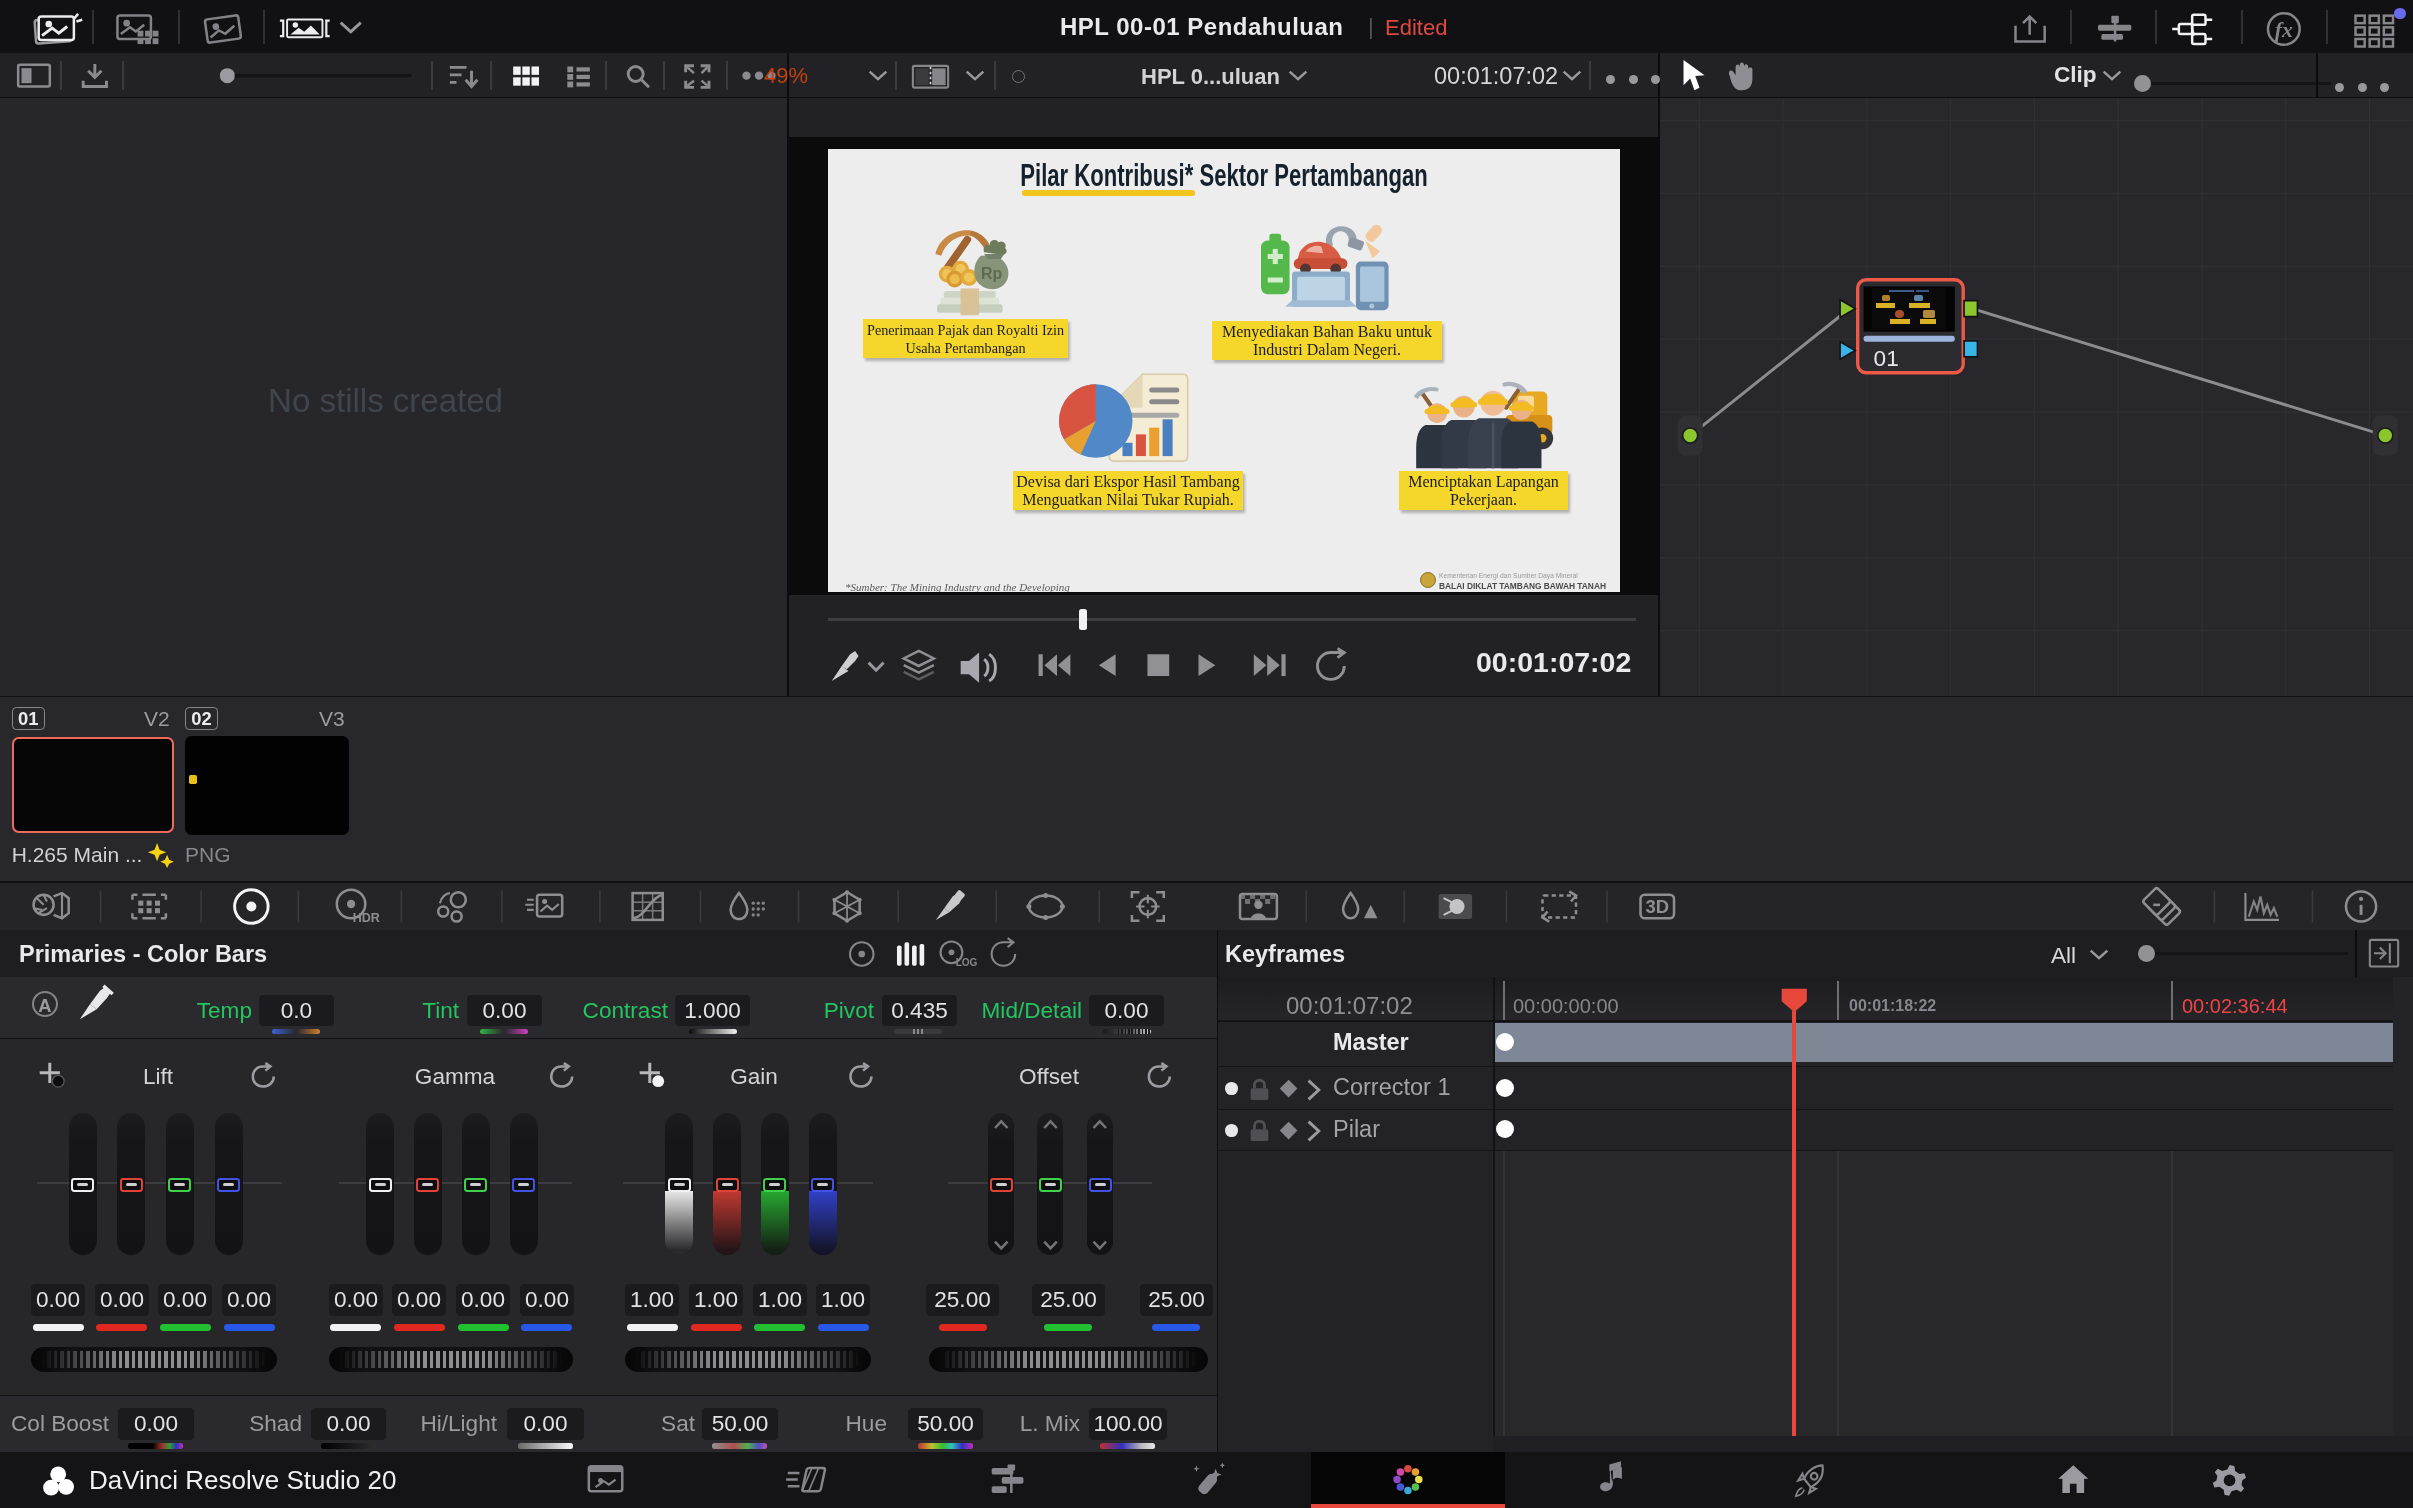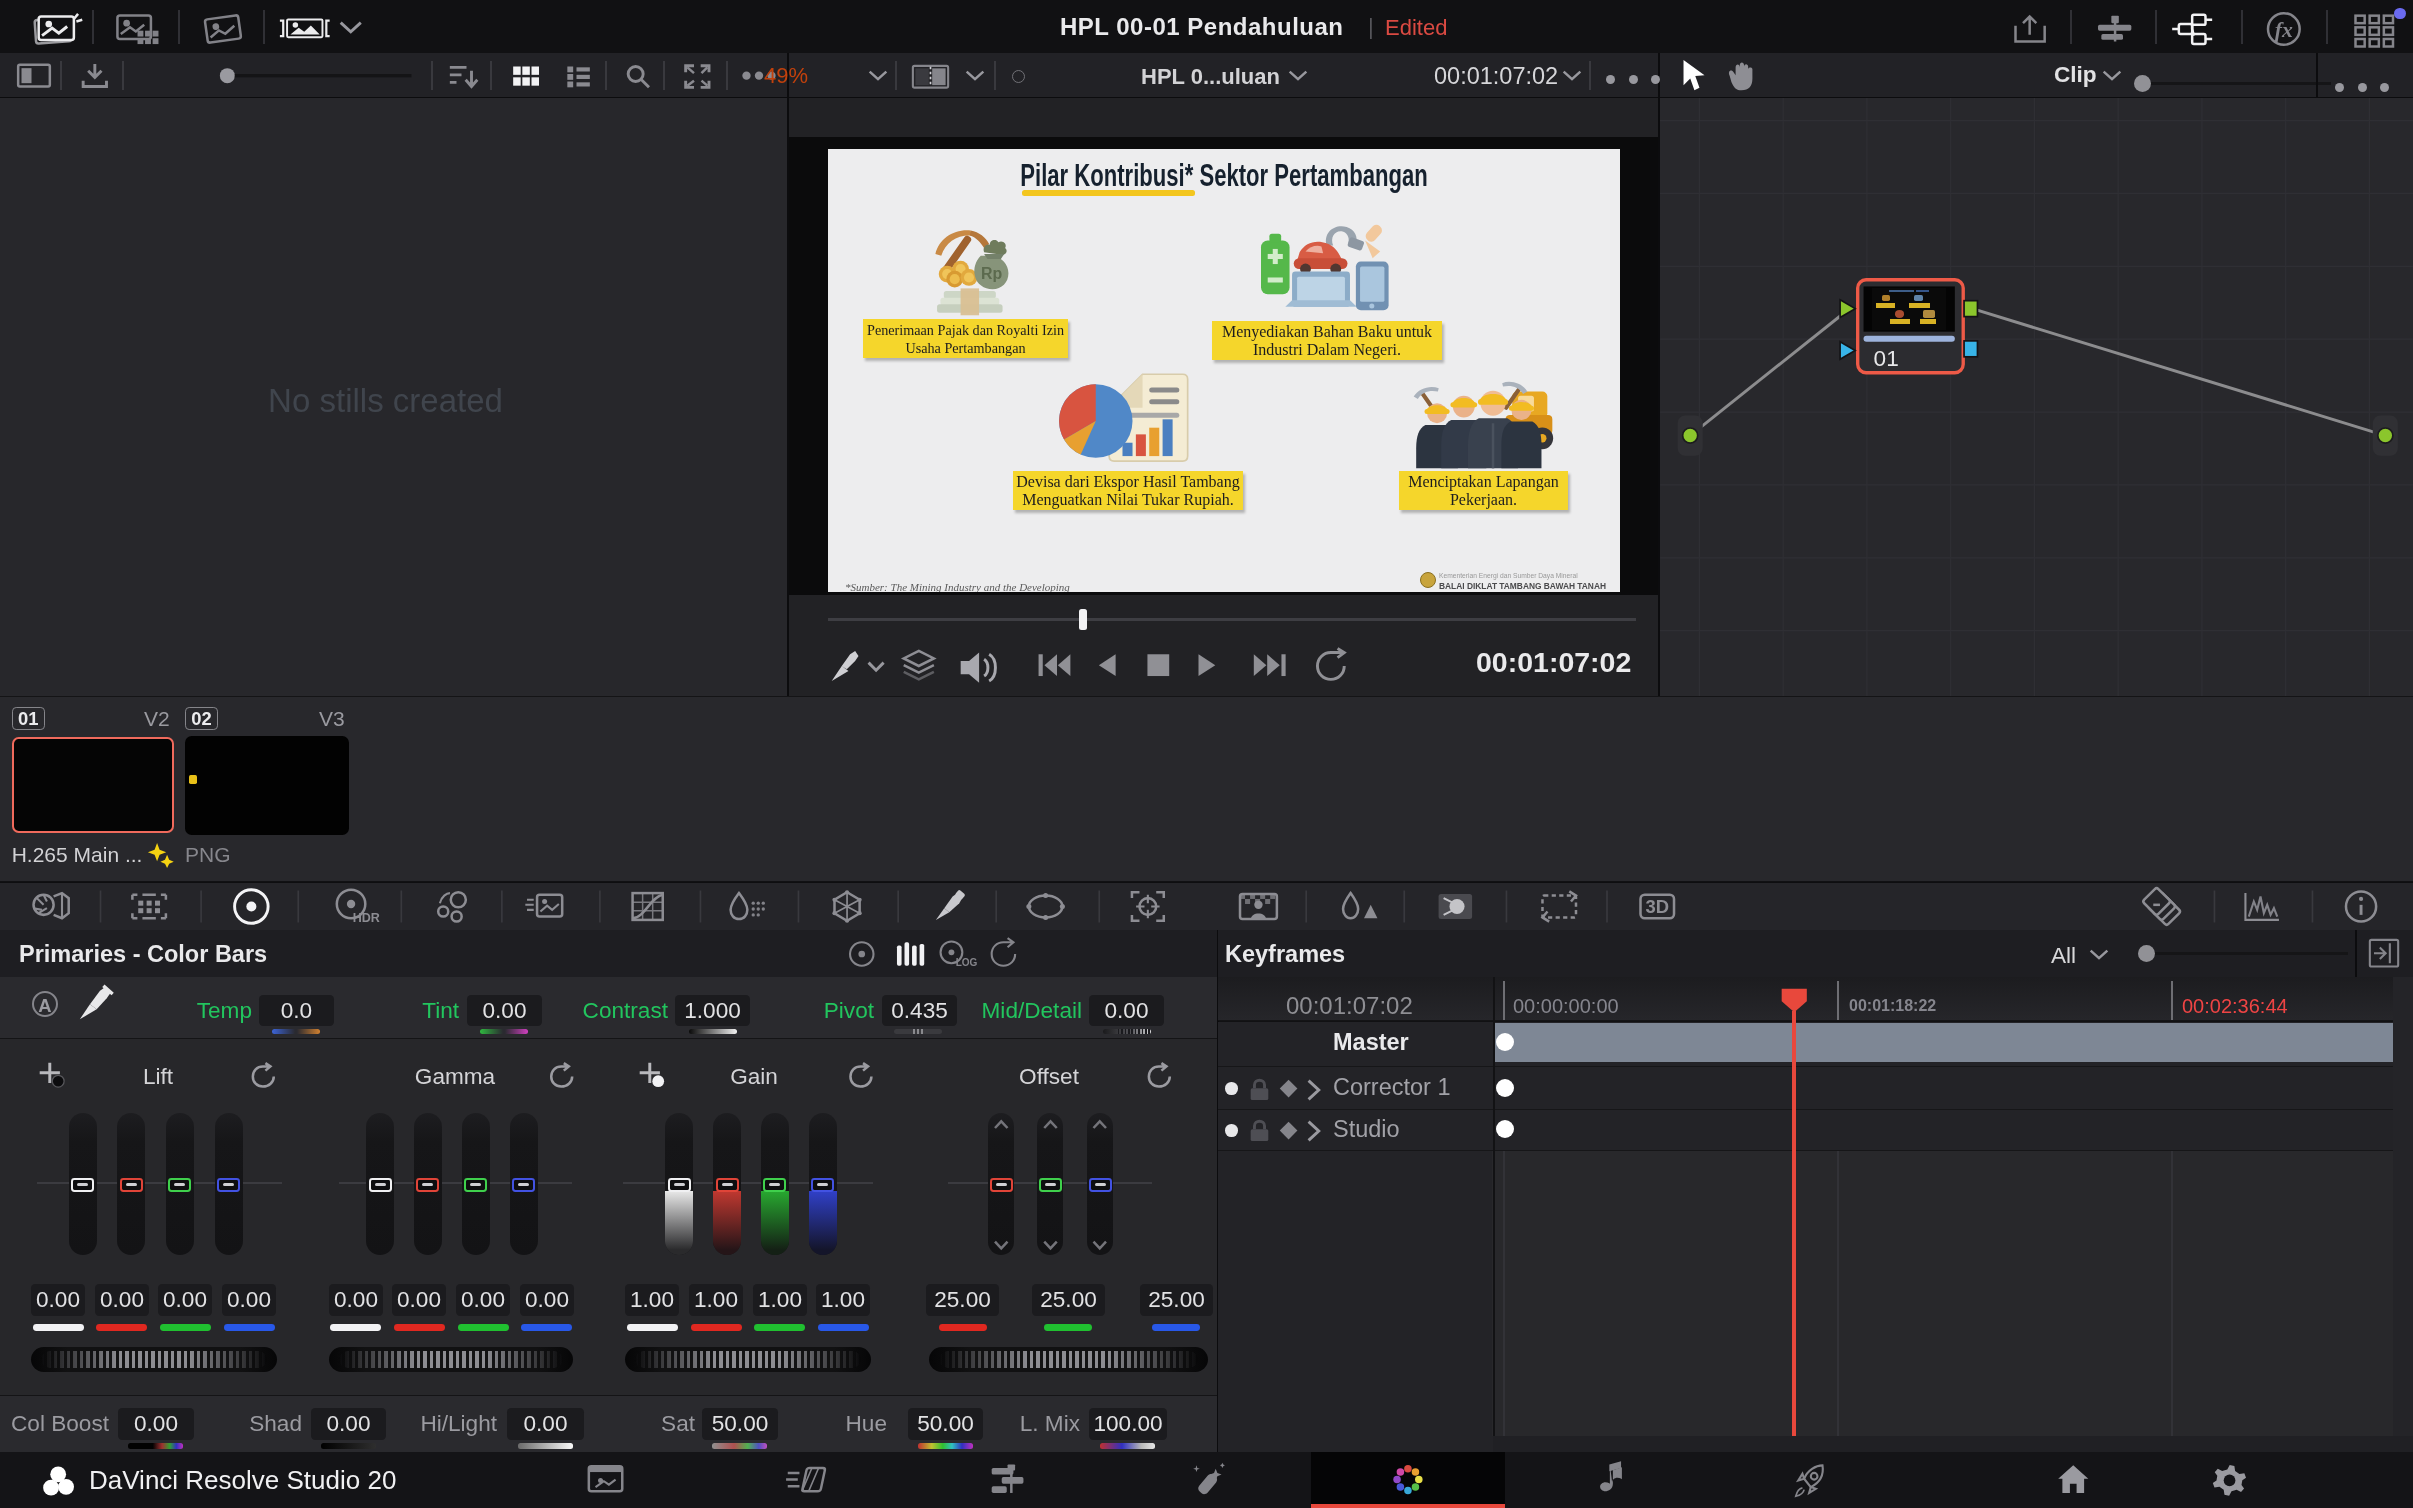--- a/index.html
+++ b/index.html
@@ -859,21 +859,21 @@
 <svg class="abs" style="left:1249px;top:1120px;" width="21" height="22" viewBox="0 0 25 26">
   <rect x="2" y="11" width="21" height="14" rx="2" fill="#4e4e54"></rect>
   <path d="M6.5 11 L6.5 7 C6.5 -0.5 18.5 -0.5 18.5 7 L18.5 11" stroke="#4e4e54" stroke-width="3.5" fill="none"></path>
 </svg>
 <svg class="abs" style="left:1279px;top:1121px;" width="20" height="20" viewBox="0 0 24 24">
     <rect x="4" y="4" width="15" height="15" fill="#85858b" transform="rotate(45 11.5 11.5)"></rect>
   </svg>
 <svg class="abs" style="left:1306px;top:1120px;" width="17" height="22" viewBox="0 0 20 26">
     <path d="M3 2 L15 13 L3 24" stroke="#9a9aa0" stroke-width="3.5" fill="none"></path>
   </svg>
-<div class="abs" style="left:1333px;top:1117px;width:210px;height:25px;color:#a2a2a8;font-size:23.5px;line-height:25px;">Studio</div>
+<div class="abs" style="left:1333px;top:1117px;width:210px;height:25px;color:#a2a2a8;font-size:23.5px;line-height:25px;">Pilar</div>
 <div class="kfdot" style="left:1496px;top:1120px;"></div>
 
 <div class="abs" style="left:1218px;top:1151px;width:1195px;height:287px;background:#28282b;"></div>
 <div class="abs" style="left:1218px;top:1151px;width:274px;height:287px;background:#232327;"></div>
 <div class="abs" style="left:1493px;top:977px;width:1.7px;height:460px;background:#121214;"></div>
 <div class="abs" style="left:1503px;top:1151px;width:1.7px;height:286px;background:#323237;"></div>
 <div class="abs" style="left:1837px;top:1151px;width:1.7px;height:286px;background:#323237;"></div>
 <div class="abs" style="left:2171px;top:1151px;width:1.7px;height:286px;background:#323237;"></div>
 <div class="abs" style="left:2393px;top:977px;width:20px;height:460px;background:#242428;"></div>
 

